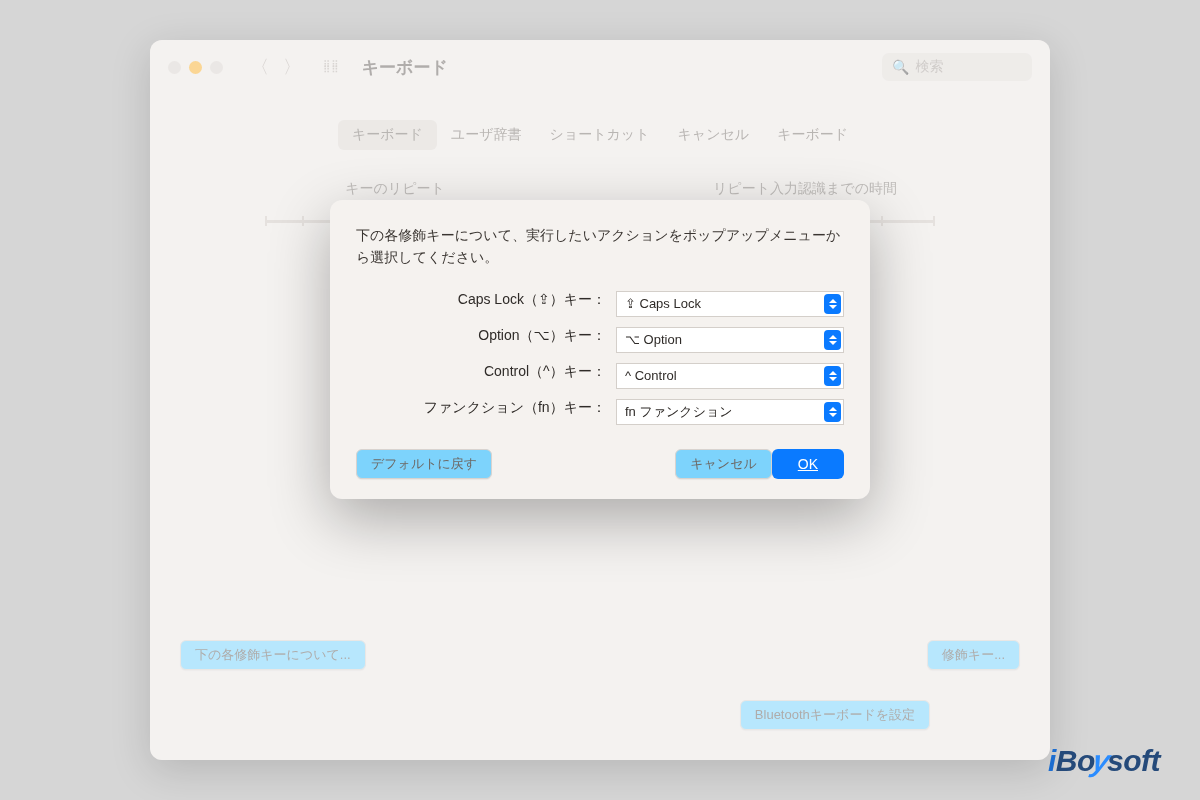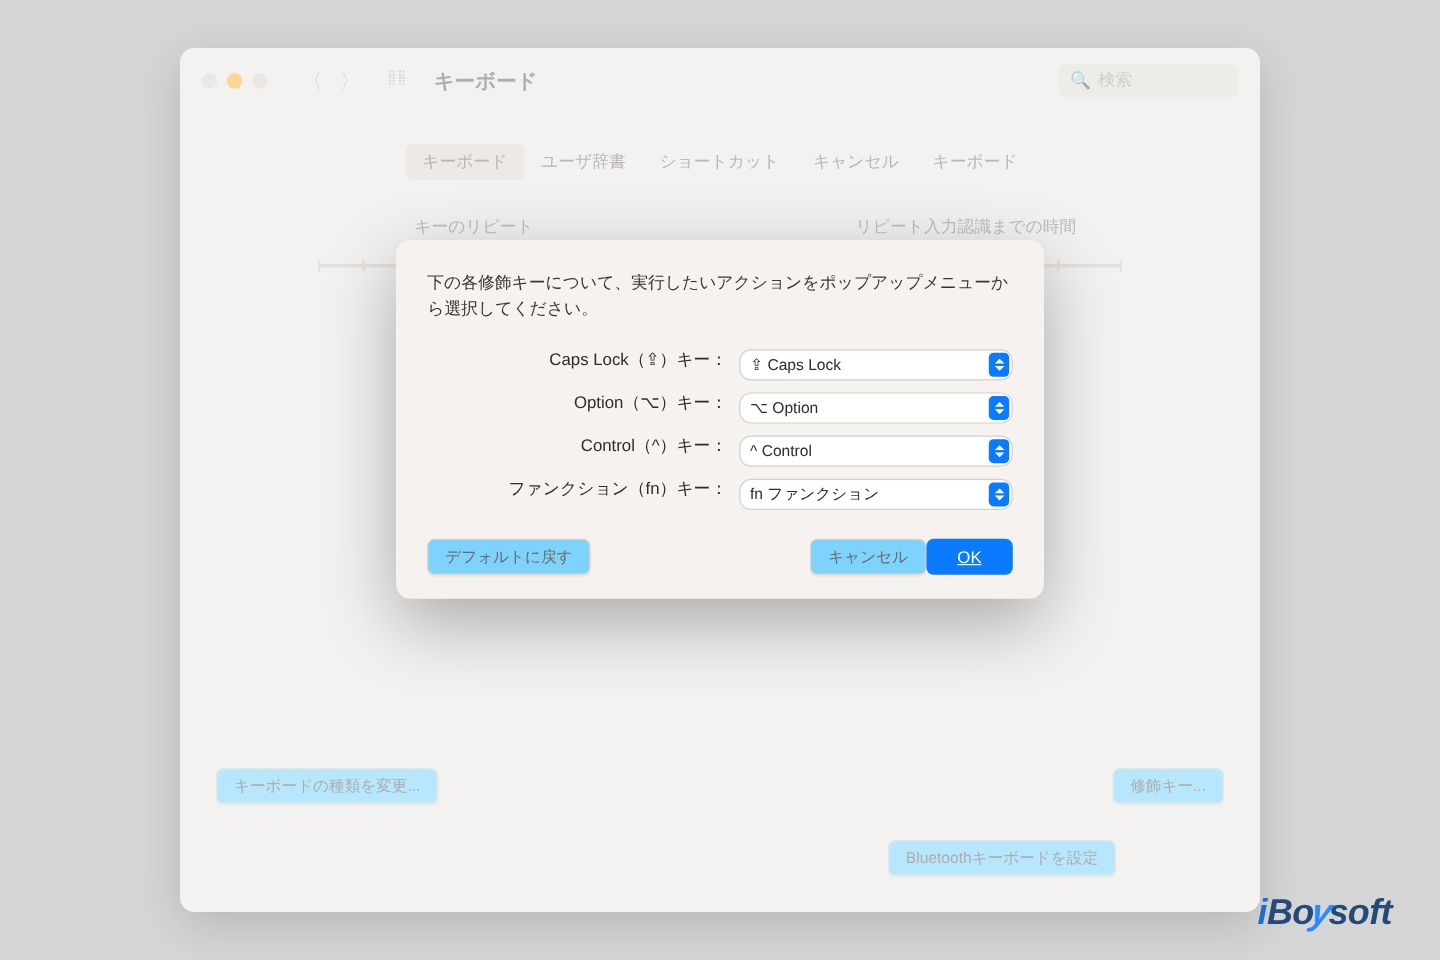--- a/index.html
+++ b/index.html
@@ -27,21 +27,21 @@
 .ticks { position: absolute; inset: 0; display: flex; justify-content: space-between; }
 .ticks span { width: 2px; height: 10px; background: #cfc9c4; margin-top: 4px; }
 .bottom-buttons { position: absolute; bottom: 90px; left: 30px; right: 30px; display: flex; justify-content: space-between; }
 .mac-btn { background: #7dd3fc; border: 1px solid #d8d3cf; border-radius: 6px; padding: 5px 14px; font-size: 13px; color: #6d6864; box-shadow: 0 1px 1px rgba(0,0,0,0.05); }
 .bt-btn { position: absolute; bottom: 30px; right: 120px; }
 .overlay { position: absolute; inset: 0; background: rgba(255,255,255,0.45); display: flex; align-items: flex-start; justify-content: center; padding-top: 160px; }
 .dialog { width: 540px; background: #f5f2ef; border-radius: 12px; box-shadow: 0 20px 60px rgba(0,0,0,0.3); padding: 24px 26px 20px; }
 .dialog-text { font-size: 14px; color: #3a3531; line-height: 1.6; margin-bottom: 22px; }
 .row { display: flex; margin-bottom: 10px; }
 .row-label { width: 250px; text-align: right; margin-right: 10px; font-size: 14px; color: #2f2b28; }
-.select { flex: 1; display: flex; align-items: center; justify-content: space-between; background: #fff; border: 1px solid #d4cfca; border-radius: 10px; height: 26px; padding: 0 2px 0 8px; font-size: 13px; color: #2f2b28; }
+.select { flex: 1; display: flex; align-items: center; justify-content: space-between; background: #fff; border: 1px solid #d4cfca; border-radius: 0; height: 26px; padding: 0 2px 0 8px; font-size: 13px; color: #2f2b28; }
 .select-arrows { width: 17px; height: 20px; background: #0a7aff; border-radius: 4px; display: flex; flex-direction: column; align-items: center; justify-content: center; gap: 0; }
 .select-arrows::before { content: ""; border-left: 4px solid transparent; border-right: 4px solid transparent; border-bottom: 4px solid #fff; }
 .select-arrows::after { content: ""; border-left: 4px solid transparent; border-right: 4px solid transparent; border-top: 4px solid #fff; margin-top: 2px; }
 .dialog-footer { display: flex; justify-content: space-between; align-items: center; margin-top: 24px; }
 .footer-right { display: flex; }
 .primary { background: #0a7aff; color: #fff; border: none; padding: 5px 26px; border-radius: 6px; font-size: 14px; font-weight: 500; text-decoration: underline; }
 .watermark { position: absolute; bottom: 22px; right: 40px; font-size: 30px; font-weight: 700; font-style: italic; color: #254a7a; letter-spacing: -0.5px; display: flex; align-items: flex-end; }
 .watermark .accent { color: #1c6dd0; }
 .watermark .slash { color: #2a8cff; transform: skewX(-12deg); margin: 0 -2px; }
 </style>
@@ -103,21 +103,21 @@
               <span></span>
               <span></span>
               <span></span>
             </div>
         </div>
       </div>
     </div>
   </div>
 
   <div class="bottom-buttons">
-    <button class="mac-btn">キーボードの種類を変更...</button>
+    <button class="mac-btn">下の各修飾キーについて...</button>
     <button class="mac-btn">修飾キー...</button>
   </div>
   <button class="mac-btn bt-btn">Bluetoothキーボードを設定</button>
 
   <div class="overlay">
     <div class="dialog">
       <div class="dialog-text">下の各修飾キーについて、実行したいアクションをポップアップメニューから選択してください。</div>
 
       <div class="row">
         <div class="row-label">Caps Lock（⇪）キー：</div>

